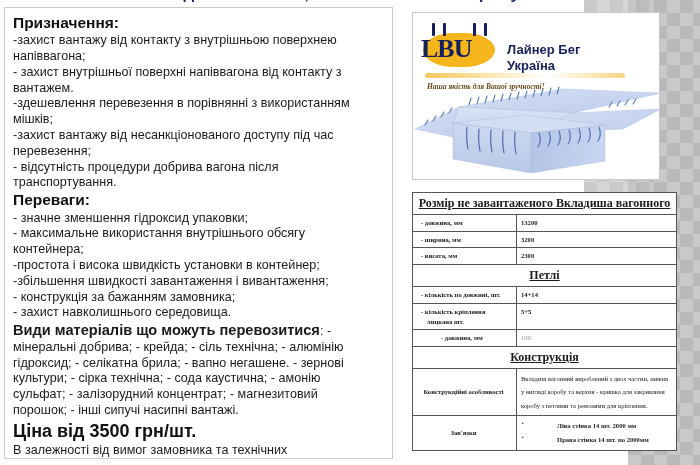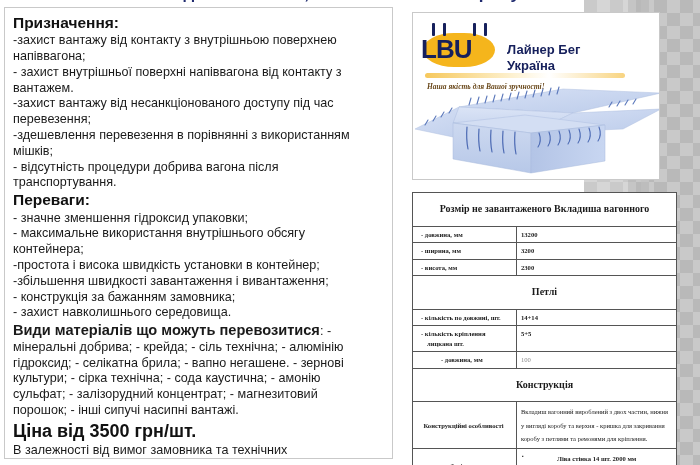--- a/index.html
+++ b/index.html
@@ -66,21 +66,21 @@
   
   #logo-wrap{position:absolute;left:8px;top:14px;width:230px;height:60px;}
   #logo-mark{position:absolute;left:0;top:0;width:80px;height:44px;}
   #logo-mark .sun{
     position:absolute;left:2px;top:6px;width:72px;height:34px;
     background:#f5b51c;border-radius:40px/22px;
   }
   #logo-mark .lbu{
     position:absolute;left:0;top:5px;width:80px;height:34px;
     color:#16205c;font-weight:bold;font-size:26px;line-height:34px;
-    letter-spacing:-1px;font-family:Liberation Sans, sans-serif;
+    letter-spacing:-1px;font-family:Liberation Serif, serif;
   }
   #logo-mark .post{
     position:absolute;width:3px;height:13px;background:#16205c;top:-4px;
     border-radius:1px;
   }
   #logo-mark .post.p1{left:11px;} #logo-mark .post.p2{left:22px;}
   #logo-mark .post.p3{left:52px;} #logo-mark .post.p4{left:63px;}
   #logo-text{
     position:absolute;left:86px;top:15px;color:#16205c;font-weight:bold;
     font-size:13px;line-height:1.22;
@@ -104,21 +104,21 @@
     position:absolute;left:4px;top:184px;width:264px;
     border-collapse:collapse;table-layout:fixed;
     font-family:"Liberation Serif","DejaVu Serif",serif;
     background:#ffffff;
   }
   #spec-table td{
     border:1px solid #555;padding:3px 4px;vertical-align:middle;
     font-size:6.6px;color:#1b1b1b;font-weight:bold;line-height:1.45;
   }
   #spec-table td.sec{
-    text-align:center;padding:9px 2px;font-size:10px;
+    text-align:center;text-decoration:underline;padding:2px 2px;font-size:12px;
   }
   #spec-table td.val{font-weight:bold;}
   #spec-table td.val.light{color:#8a8a8a;font-weight:normal;}
   #spec-table td.lab{padding-left:8px;}
   #spec-table td.lab.i3{padding-left:28px;}
   #spec-table td.lab.c{text-align:center;padding-left:2px;}
   #spec-table td.body{font-weight:normal;line-height:2.05;font-size:6.5px;}
   #spec-table ul{margin:0;padding:0 0 0 10px;list-style:none;}
   #spec-table ul li{position:relative;line-height:2.1;font-size:6.6px;}
   #spec-table ul li:before{
@@ -135,22 +135,22 @@
   <div class="diamond-field upper"></div>
 </div>
 
 <div id="top-heading">Вкладиш вагонний, або як збільшити прибуток?</div>
 
 <div id="left-card">
 
   <div class="h">Призначення:</div>
   <p>-захист вантажу від контакту з внутрішньою поверхнею напіввагона;</p>
   <p> - захист внутрішньої поверхні напіввагона від контакту з вантажем.</p>
+  <p>-здешевлення перевезення в порівнянні з використанням мішків;</p>
   <p>-захист вантажу від несанкціонованого доступу під час перевезення;</p>
-  <p>-здешевлення перевезення в порівнянні з використанням мішків;</p>
   <p> - відсутність процедури добрива вагона після транспортування.</p>
 
   <div class="h">Переваги:</div>
   <p> - значне зменшення гідроксид упаковки;</p>
   <p> - максимальне використання внутрішнього обсягу контейнера;</p>
   <p>-простота і висока швидкість установки в контейнер;</p>
   <p>-збільшення швидкості завантаження і вивантаження;</p>
   <p> - конструкція за бажанням замовника;</p>
   <p> - захист навколишнього середовища.</p>
 

